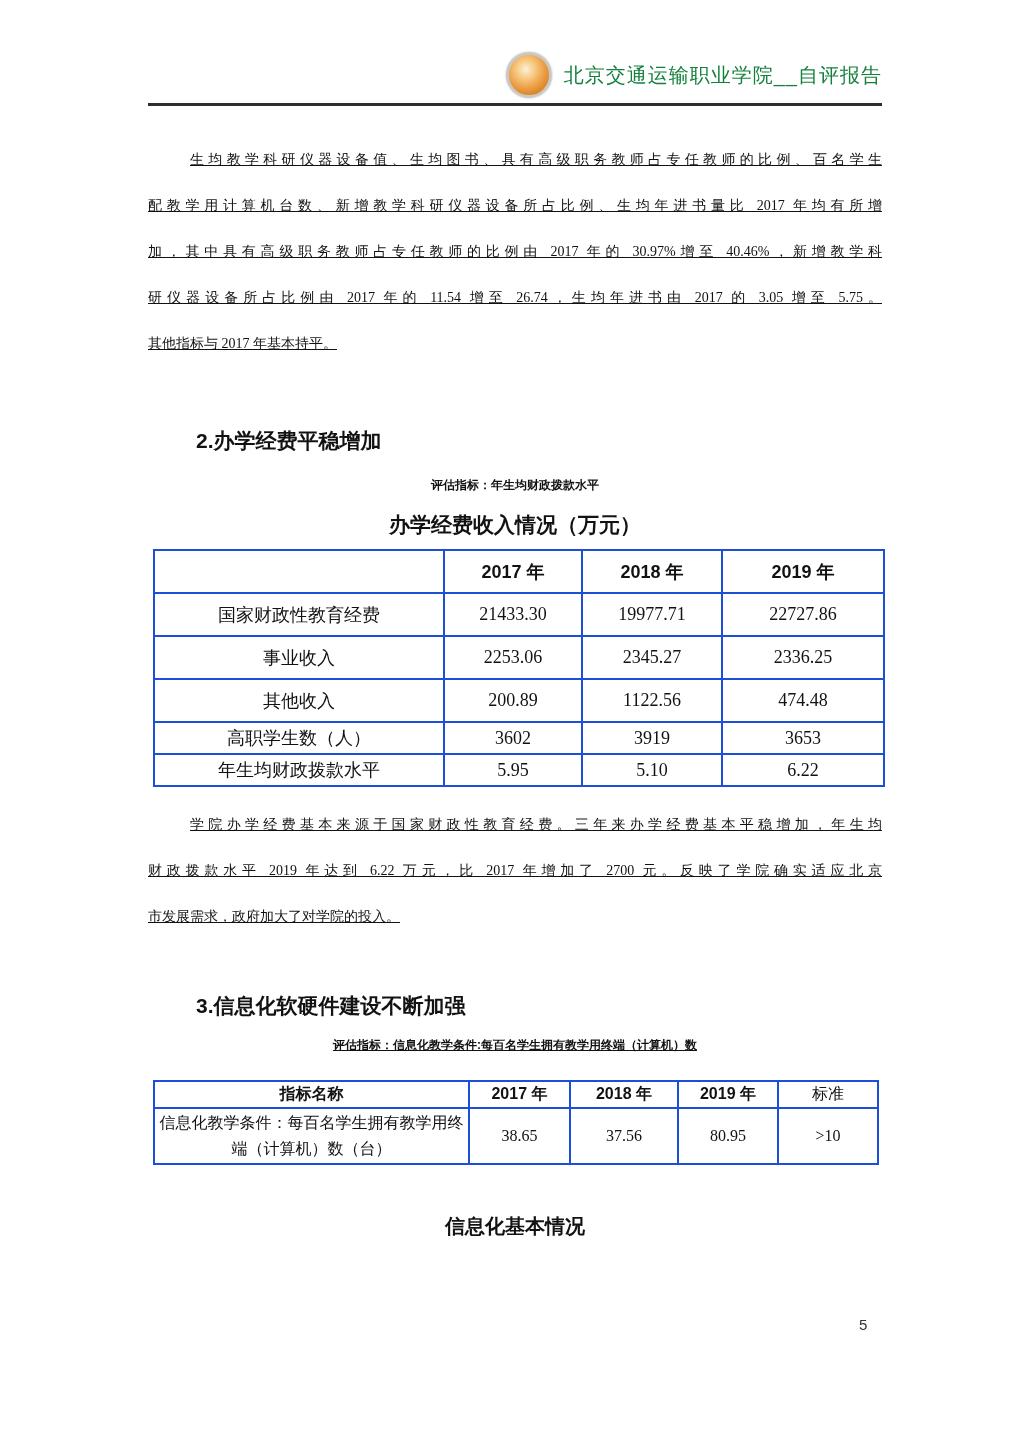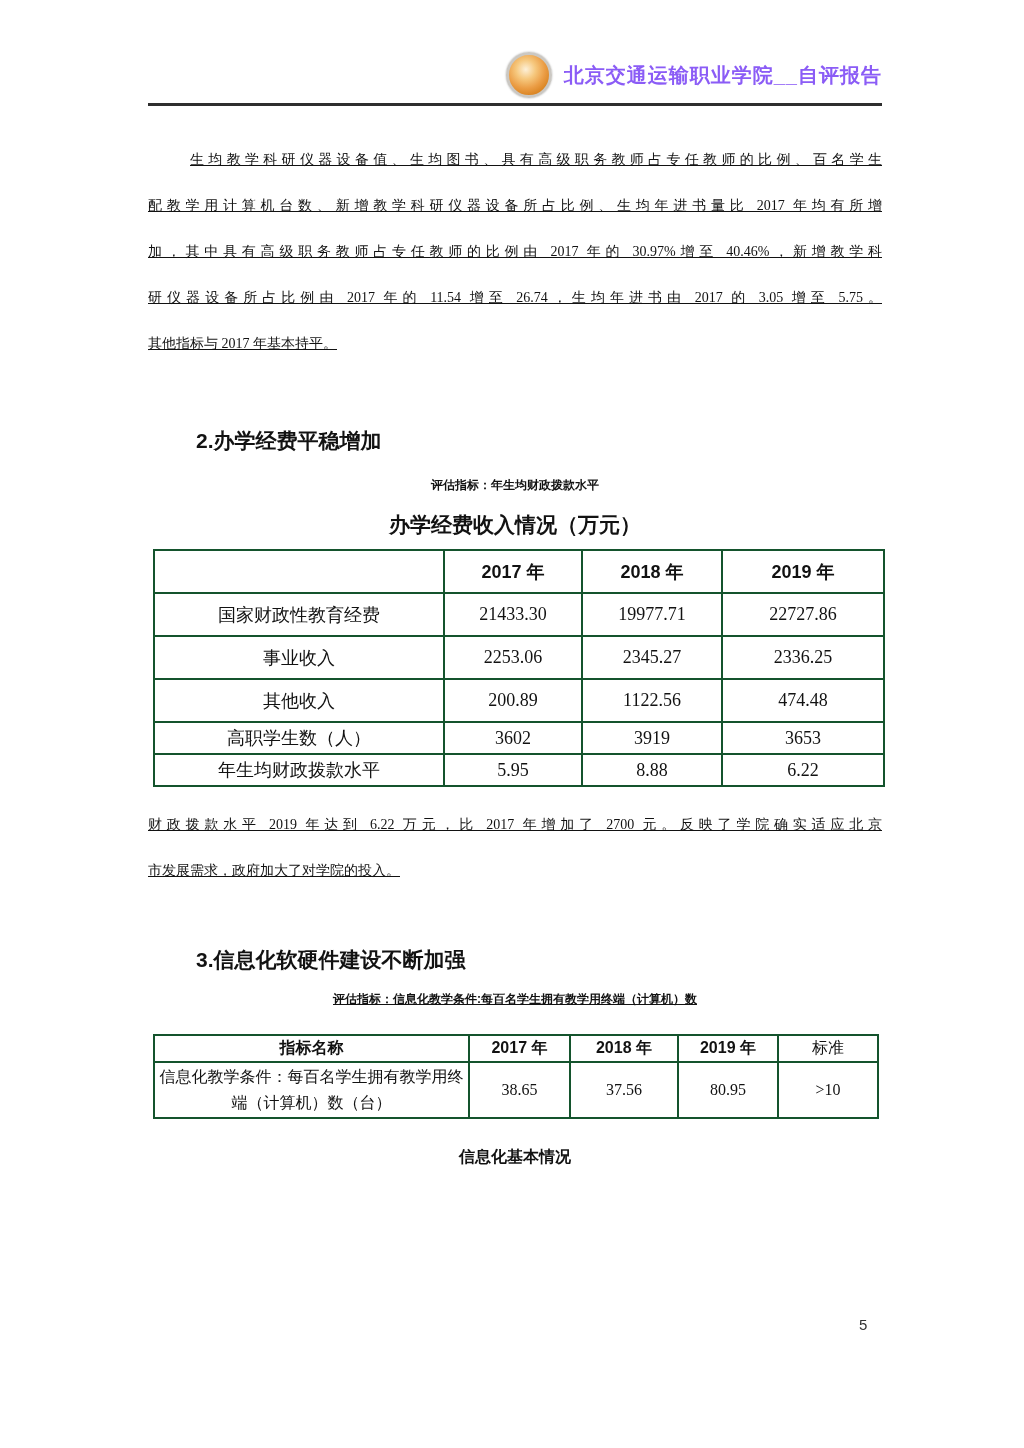--- a/index.html
+++ b/index.html
@@ -18,21 +18,21 @@
   .header-row { display:flex; justify-content:flex-end; align-items:center; gap:12px; padding-top:52px; }
   .logo {
     width:40px; height:40px; border-radius:50%;
     background:radial-gradient(circle at 42% 36%, #fdf0d8 0%, #f6c87e 28%, #eb9d45 55%, #d8821f 78%, #c9a06a 92%, #b9b4ad 100%);
     border:3px solid #cbc8c3;
     box-shadow:0 0 2px rgba(0,0,0,.35);
     flex:0 0 auto;
   }
   .header-title {
     font-family:"Liberation Sans","DejaVu Sans",sans-serif;
-    font-weight:bold; font-size:20px; color:#8b5cf6; letter-spacing:1px;
+    font-weight:normal; font-size:20px; color:#15803d; letter-spacing:1px;
   }
   .header-rule { border-bottom:3px solid #2e2e2e; margin-top:5px; }
 
   
   .para { font-size:14px; line-height:46px;text-decoration:underline; }
   .para .jline { text-align:justify; text-align-last:justify; }
   .para .lline { text-align:left; }
   .indent { text-indent:42px; }
   .p1 { margin-top:31px; }
   .p2 { margin-top:15px; }
@@ -44,25 +44,25 @@
   }
   .sec2-heading { margin-top:60px; }
   .sec3-heading { margin-top:52px; }
   .center-bold {
     font-family:"Liberation Sans","DejaVu Sans",sans-serif;
     font-weight:bold; font-size:12px; text-align:center;
   }
   .indicator2 { margin-top:22px; }
   .tbl-title1 { margin-top:17px; font-size:21px; }
   .indicator3 { margin-top:17px;text-decoration:underline; }
-  .tbl-title3 { margin-top:28px; font-size:16px; }
+  .tbl-title3 { margin-top:48px; font-size:20px; }
 
   
   table { border-collapse:collapse; table-layout:fixed; }
-  td { border:2px solid #14532d; text-align:center; vertical-align:middle; padding:0 4px; box-sizing:border-box; }
+  td { border:2px solid #1d4ed8; text-align:center; vertical-align:middle; padding:0 4px; box-sizing:border-box; }
   .num { font-family:"Liberation Serif","DejaVu Serif",serif; }
   .bold-hd { font-family:"Liberation Sans","DejaVu Sans",sans-serif; font-weight:bold; }
 
   .t1 { width:730px; margin:10px 0 0 5px; font-size:18px; }
   .t1 .r-big td { height:43px; }
   .t1 .r-small td { height:32px; }
 
   .t2 { width:724px; margin:26px 0 0 5px; font-size:16px; }
   .t2 .hd td { height:27px; }
   .t2 .data td { height:56px; }
@@ -132,27 +132,28 @@
       </tr>
       <tr class="r-small">
         <td>高职学生数（人）</td>
         <td class="num">3602</td>
         <td class="num">3919</td>
         <td class="num">3653</td>
       </tr>
       <tr class="r-small">
         <td>年生均财政拨款水平</td>
         <td class="num">5.95</td>
-        <td class="num">8.88</td>
+        <td class="num">5.10</td>
         <td class="num">6.22</td>
       </tr>
     </tbody>
       </table>
 
     <div class="para p2">
+      <div class="jline indent">学院办学经费基本来源于国家财政性教育经费。三年来办学经费基本平稳增加，年生均</div>
       <div class="jline">财政拨款水平 2019 年达到 6.22 万元，比 2017 年增加了 2700 元。反映了学院确实适应北京</div>
       <div class="lline">市发展需求，政府加大了对学院的投入。</div>
     </div>
 
     <div class="sec-heading sec3-heading">3.信息化软硬件建设不断加强</div>
     <div class="center-bold indicator3">评估指标：信息化教学条件:每百名学生拥有教学用终端（计算机）数</div>
 
     <table class="t2">
       <colgroup>
           <col style="width:315px">

